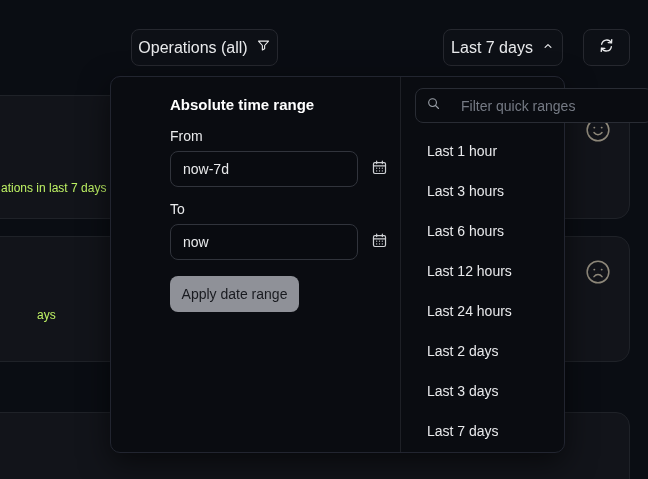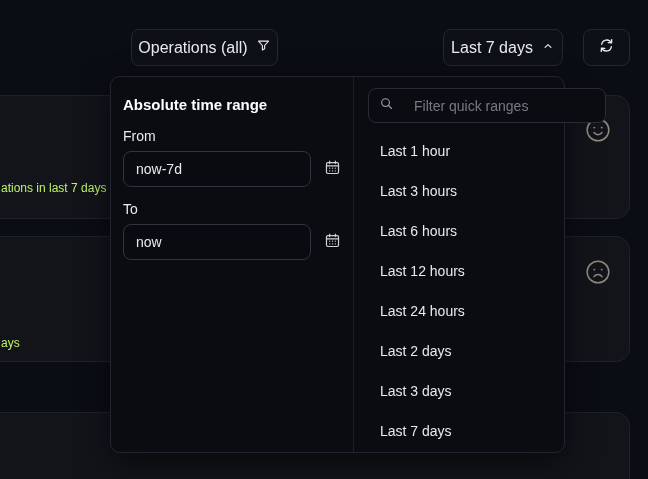--- a/index.html
+++ b/index.html
@@ -27,21 +27,21 @@
   .bg-card-3 { top: 412px; height: 120px; }
   .bg-text {
     position: absolute;
     left: 1px;
     z-index: 2;
     font-size: 12px;
     color: #bef264;
     white-space: nowrap;
   }
   .bg-text-1 { top: 181px; }
-  .bg-text-2 { top: 336px; }
+  .bg-text-2 { top: 308px; padding-left: 36px; }
   .face-icon {
     position: absolute;
     z-index: 2;
     width: 26px; height: 26px;
     color: #8e887a;
   }
   .face-icon-1 { left: 585px; top: 117px; }
   .face-icon-2 { left: 585px; top: 259px; }
 
   
@@ -68,20 +68,21 @@
   .dropdown {
     position: absolute;
     left: 110px; top: 76px;
     width: 455px; height: 377px;
     z-index: 10;
     background: #0a0c11;
     border: 1px solid #222530;
     border-radius: 10px;
     box-shadow: 0 10px 30px rgba(0,0,0,0.55);
     display: flex;
+    padding-left: 47px;
   }
   .dd-left {
     width: 243px;
     border-right: 1px solid #1e2026;
     flex: 0 0 auto;
   }
   .dd-right { flex: 1 1 auto; display: flex; flex-direction: column; }
 
   .panel-title {
     margin: 19px 12px 0;
@@ -259,20 +260,21 @@
               <circle cx="12" cy="13" r="0.9" fill="currentColor" stroke="none"></circle>
               <circle cx="16" cy="13" r="0.9" fill="currentColor" stroke="none"></circle>
               <circle cx="8" cy="16.8" r="0.9" fill="currentColor" stroke="none"></circle>
               <circle cx="12" cy="16.8" r="0.9" fill="currentColor" stroke="none"></circle>
               <circle cx="16" cy="16.8" r="0.9" fill="currentColor" stroke="none"></circle>
             </svg>
           </span>
         </button>
       </div>
 
+      <button class="apply-btn">Apply date range</button>
     </div>
 
     <div class="dd-right">
       <div class="search-box">
         <span>
           <svg viewBox="0 0 24 24" width="15" height="15" fill="none" stroke="currentColor" stroke-width="1.8" stroke-linecap="round">
             <circle cx="10.5" cy="10.5" r="6.2"></circle>
             <line x1="15.2" y1="15.2" x2="20" y2="20"></line>
           </svg>
         </span>

